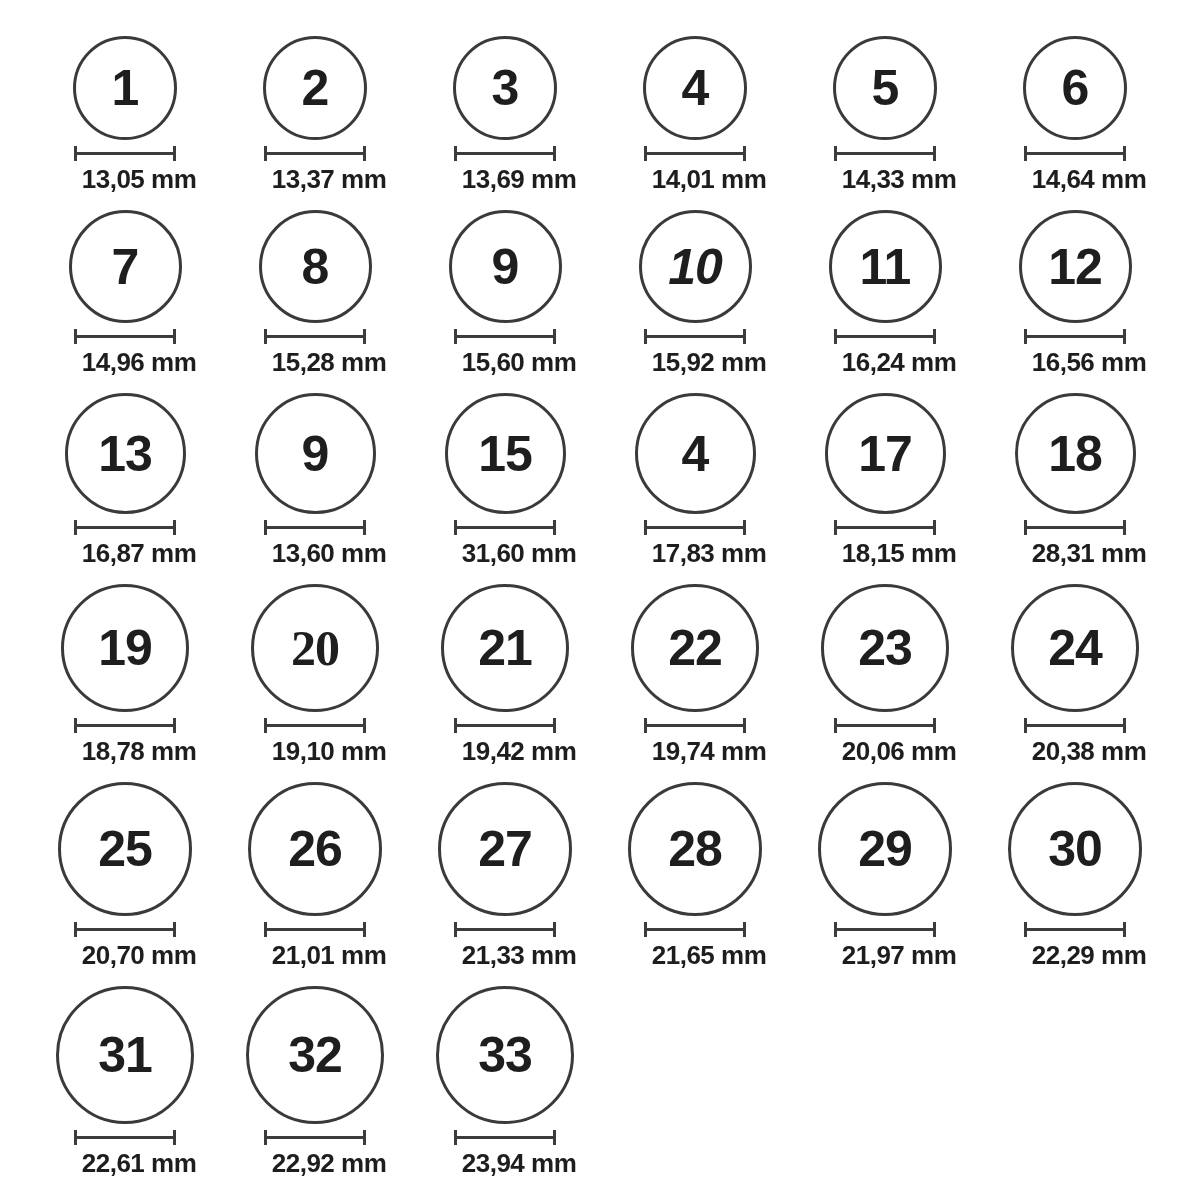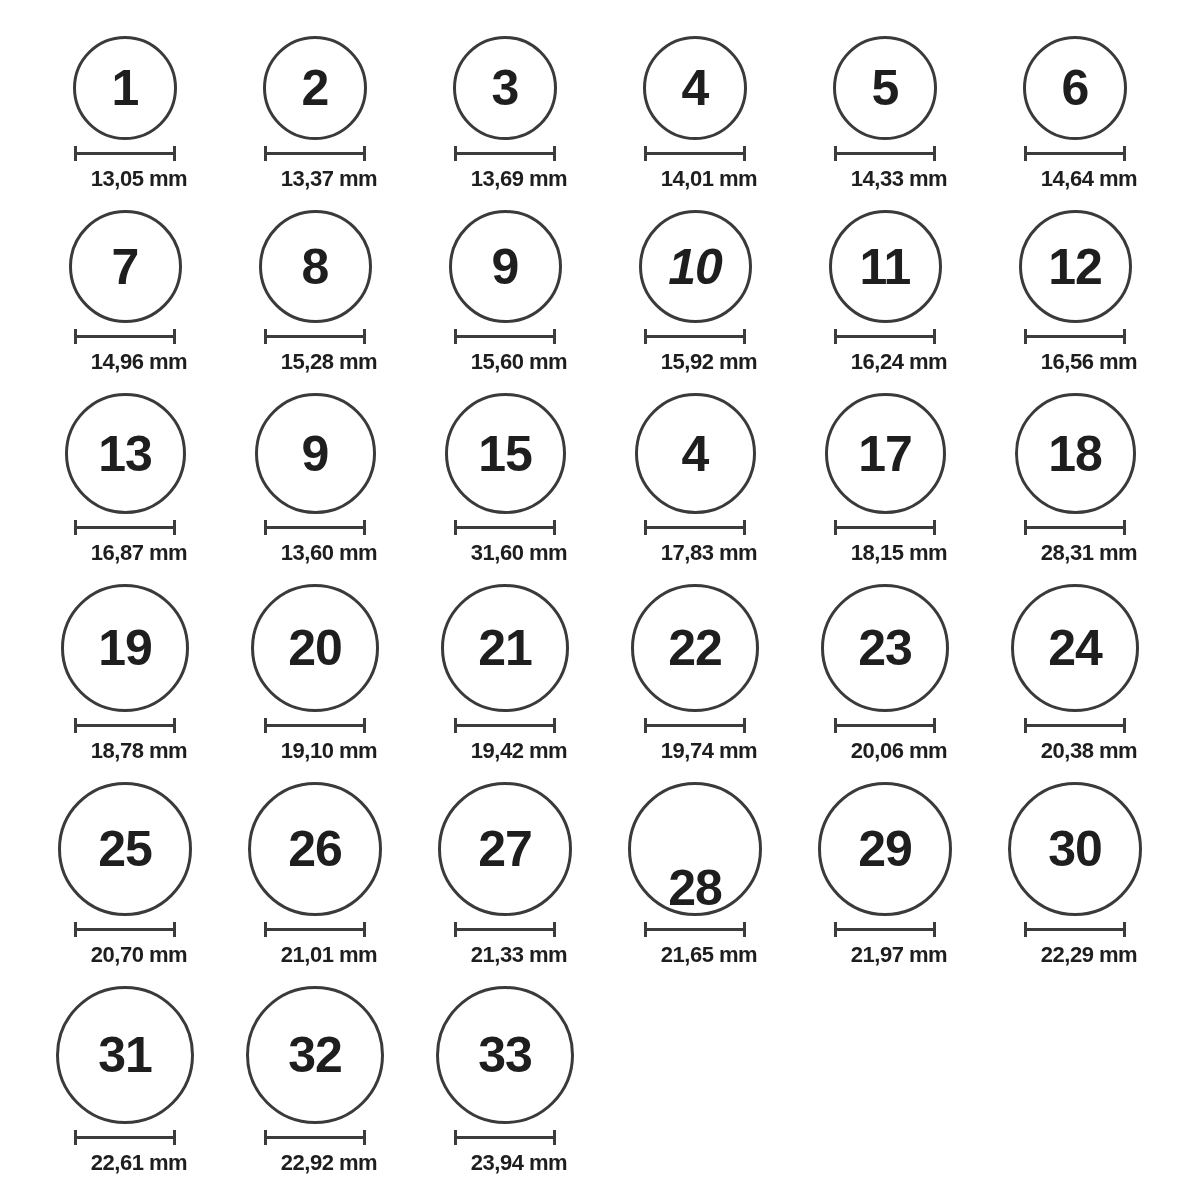--- a/index.html
+++ b/index.html
@@ -61,21 +61,21 @@
     position: absolute;
     left: 0;
     right: 0;
     top: 50%;
     margin-top: -1.5px;
     height: 3px;
     background: #3c3c3c;
   }
   .dia-label {
     margin-top: 3px;
-    font-size: 22px;
+    font-size: 26px;
     font-weight: 700;
     color: #1e1e1e;
     letter-spacing: -0.5px;
     white-space: nowrap;
     line-height: 30px;
     margin-left: 28px;
   }
 </style>
 </head>
 <body>
@@ -215,21 +215,21 @@
     </div>
     <div class="row">
       <div class="cell">
     <div class="circle" style="width: 128px; height: 128px;">
       <span>19</span>
     </div>
     <div class="measure"></div>
     <div class="dia-label">18,78 mm</div>
   </div>
       <div class="cell">
-    <div class="circle" style="width: 128px; height: 128px;">
+    <div class="circle" style="width: 128px; height: 128px; font-family: Liberation Serif, serif;">
       <span>20</span>
     </div>
     <div class="measure"></div>
     <div class="dia-label">19,10 mm</div>
   </div>
       <div class="cell">
     <div class="circle" style="width: 128px; height: 128px;">
       <span>21</span>
     </div>
     <div class="measure"></div>
@@ -273,21 +273,21 @@
     <div class="dia-label">21,01 mm</div>
   </div>
       <div class="cell">
     <div class="circle" style="width: 134px; height: 134px;">
       <span>27</span>
     </div>
     <div class="measure"></div>
     <div class="dia-label">21,33 mm</div>
   </div>
       <div class="cell">
-    <div class="circle" style="width: 134px; height: 134px; align-items: flex-end;">
+    <div class="circle" style="width: 134px; height: 134px;">
       <span>28</span>
     </div>
     <div class="measure"></div>
     <div class="dia-label">21,65 mm</div>
   </div>
       <div class="cell">
     <div class="circle" style="width: 134px; height: 134px;">
       <span>29</span>
     </div>
     <div class="measure"></div>

